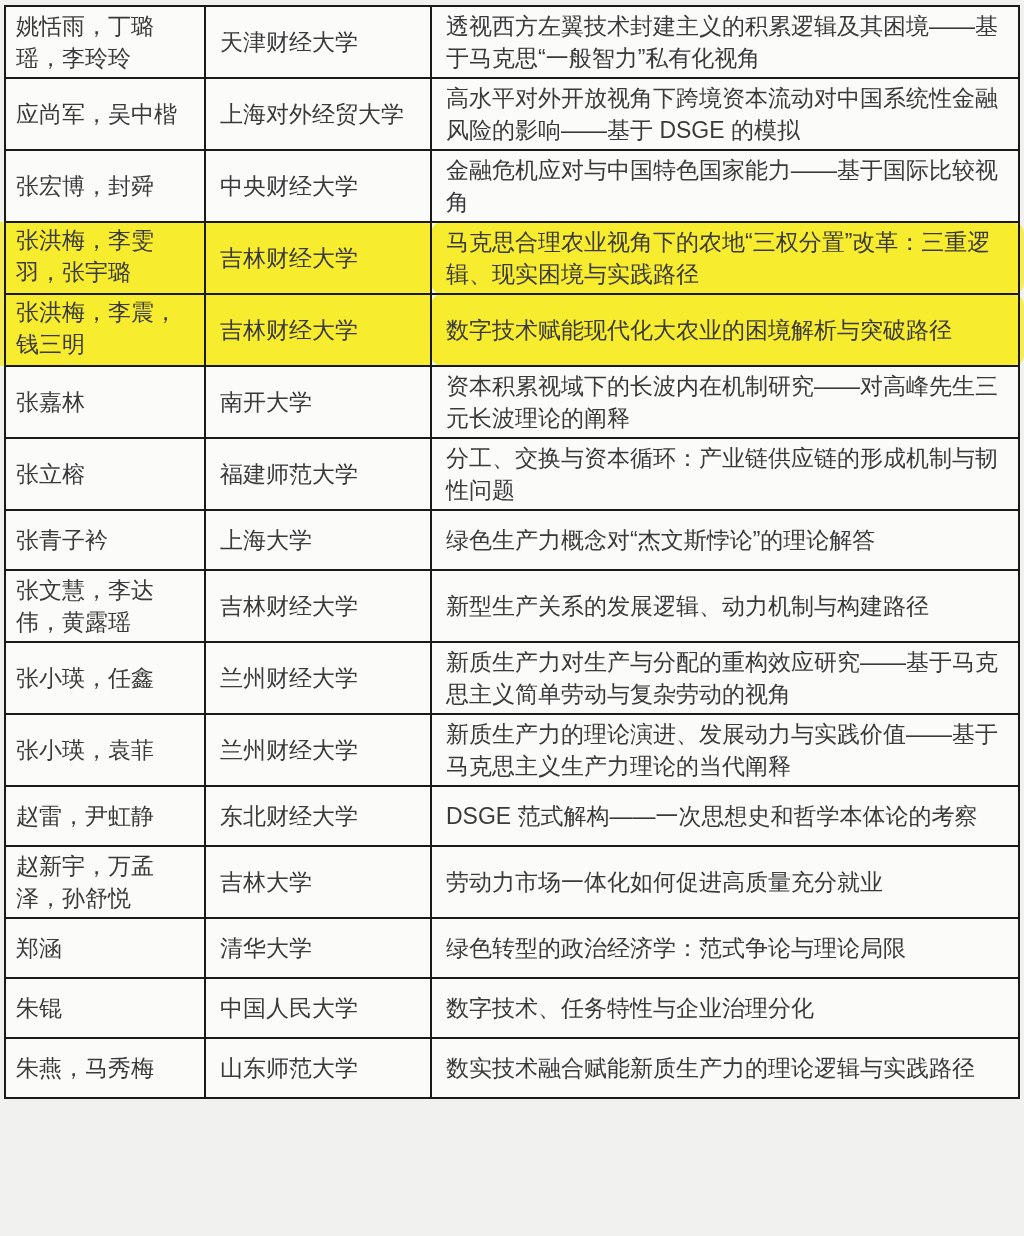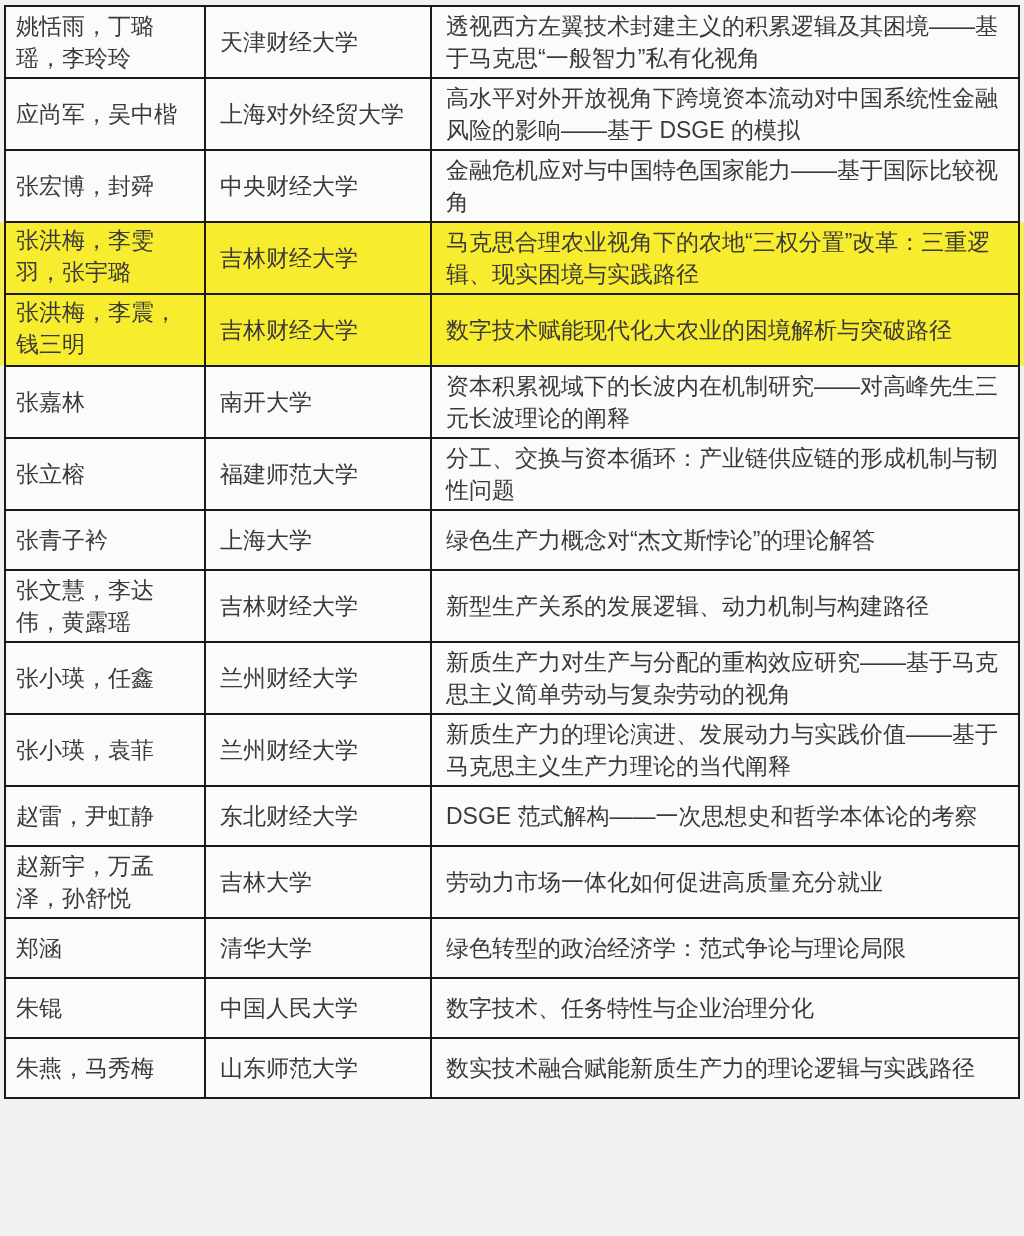--- a/index.html
+++ b/index.html
@@ -38,20 +38,21 @@
     padding: 3px 10px;
   }
   td.col-university {
     width: 226px;
     text-align: left;
     padding: 3px 8px 3px 14px;
   }
   td.col-title {
     text-align: left;
     padding: 3px 10px 3px 14px;
+    border-radius: 11px;
   }
   
   tr.highlight td { background: var(--hl, #f8ec2f); }
   tr.highlight td:first-child { box-shadow: -5px 0 0 rgba(248, 236, 47, 0.8); font-family: Liberation Mono, monospace; }
   tr.highlight td:last-child  { box-shadow:  5px 0 0 rgba(248, 236, 47, 0.8); margin-left: 17px; }
 </style>
 </head>
 <body>
 
 <div class="page">

